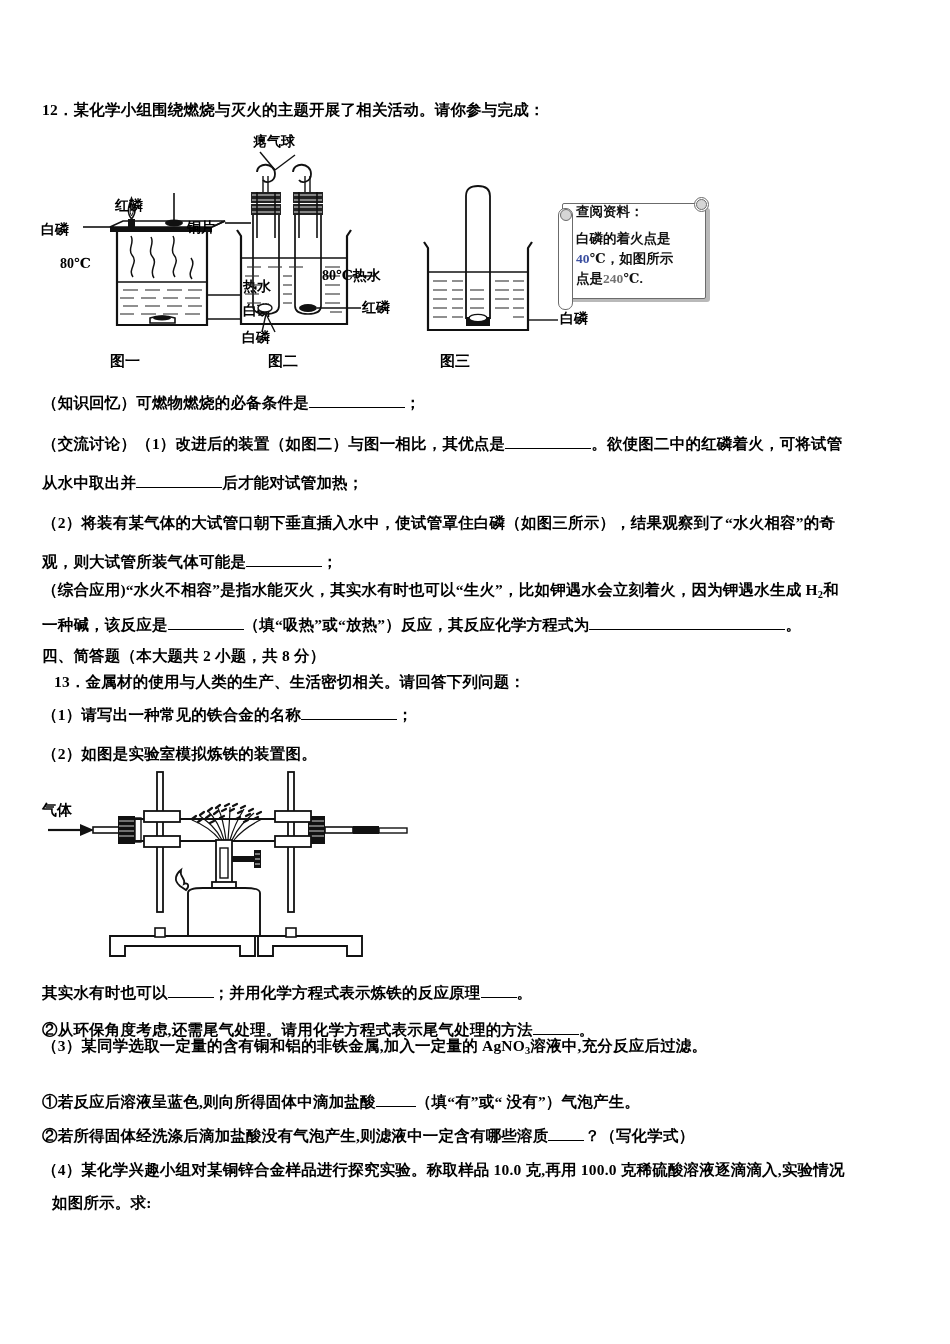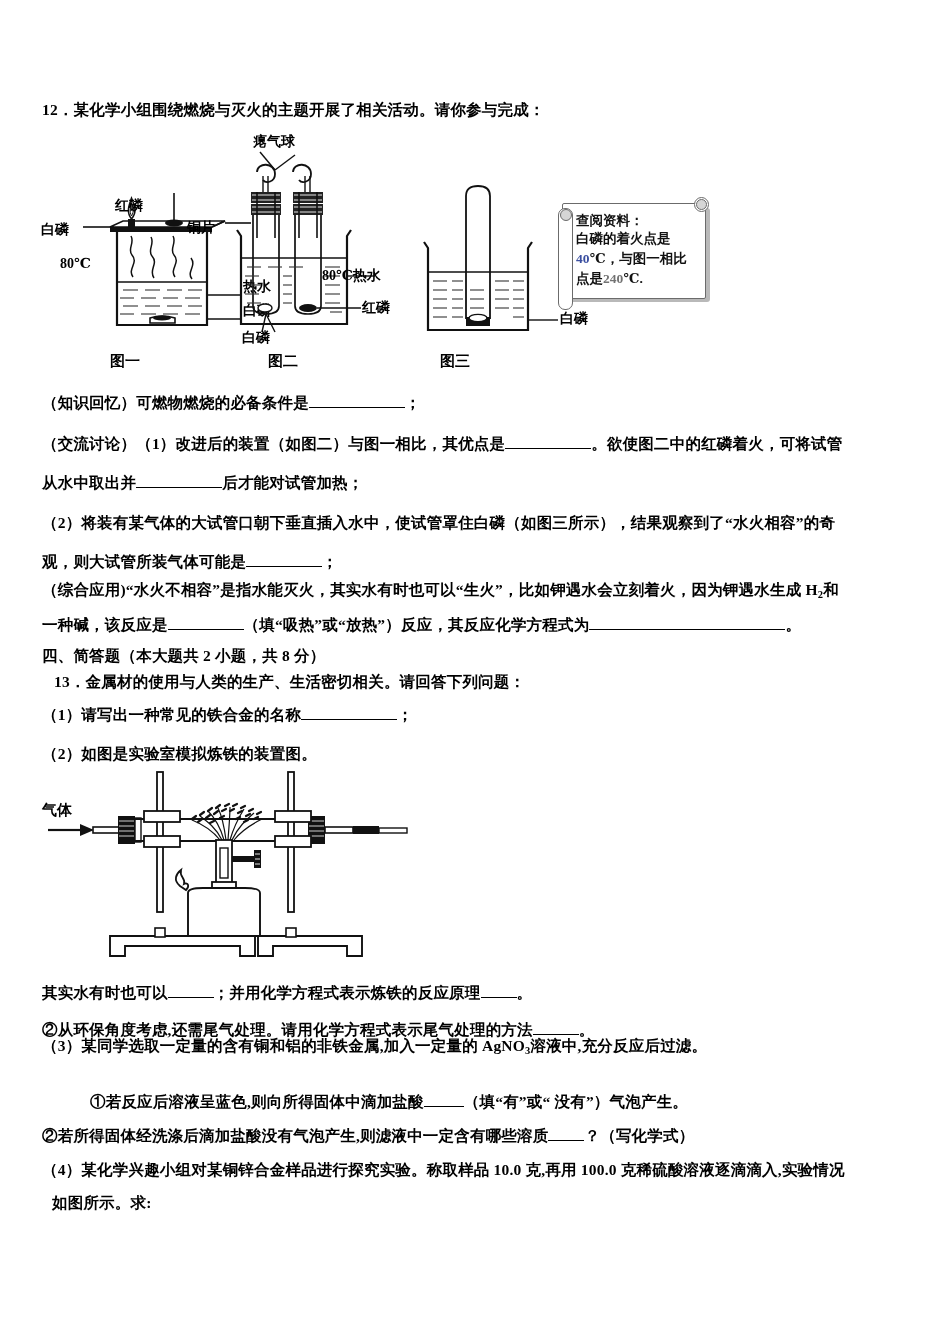--- a/index.html
+++ b/index.html
@@ -294,24 +294,24 @@
       <div class="scroll-shadow" style="left:12px; top:12px; width:142px; height:94px;"></div>
 
       <div class="scroll-body" style="left:6px; top:7px; width:142px; height:94px;"></div>
 
       <div class="scroll-roll" style="left:2px; top:12px; width:13px; height:100px;"></div>
       <div class="scroll-knob" style="left:3.5px; top:13px; width:10px; height:10px;"></div>
 
       <div class="scroll-roll" style="left:138px; top:1px; width:13px; height:13px; border-radius:50%;"></div>
       <div class="scroll-knob" style="left:140px; top:3px; width:9px; height:9px;"></div>
 
-      <div class="scroll-text" style="left:20px; top:16px;">查阅资料：</div>
+      <div class="scroll-text" style="left:20px; top:7px;">查阅资料：</div>
       <div class="scroll-text" style="left:20px; top:34px;">白磷的着火点是</div>
       <div class="scroll-text" style="left:20px; top:54px;">
-        <span class="num40">40</span><span>℃，与图一相比</span>
+        <span class="num40">40</span><span>℃，如图所示</span>
       </div>
       <div class="scroll-text" style="left:20px; top:74px;">
         <span>点是</span><span class="num240">240</span><span>℃.</span>
       </div>
     </div>
   </div>
 
   <div class="para" style="left:42px; top:391px;">
     <span>（知识回忆）可燃物燃烧的必备条件是</span><span class="blank" style="width:96px;"></span><span>；</span>
   </div>
@@ -463,21 +463,21 @@
   </div>
 
   <div class="para" style="left:42px; top:1018px;">
     <span>②从环保角度考虑,还需尾气处理。请用化学方程式表示尾气处理的方法</span><span class="blank" style="width:46px;"></span><span>。</span>
   </div>
 
   <div class="para" style="left:42px; top:1034px;">
     <span>（3）某同学选取一定量的含有铜和铝的非铁金属,加入一定量的 AgNO</span><sub>3</sub><span>溶液中,充分反应后过滤。</span>
   </div>
 
-  <div class="para" style="left:42px; top:1090px;margin-left:48px;">
+  <div class="para" style="left:42px; top:1090px;">
     <span>①若反应后溶液呈蓝色,则向所得固体中滴加盐酸</span><span class="blank" style="width:40px;"></span><span>（填“有”或“ 没有”）气泡产生。</span>
   </div>
 
   <div class="para" style="left:42px; top:1124px;">
     <span>②若所得固体经洗涤后滴加盐酸没有气泡产生,则滤液中一定含有哪些溶质</span><span class="blank" style="width:36px;"></span><span>？（写化学式）</span>
   </div>
 
   <div class="para" style="left:42px; top:1158px;">
     <span>（4）某化学兴趣小组对某铜锌合金样品进行探究实验。称取样品 10.0 克,再用 100.0 克稀硫酸溶液逐滴滴入,实验情况</span>
   </div>

